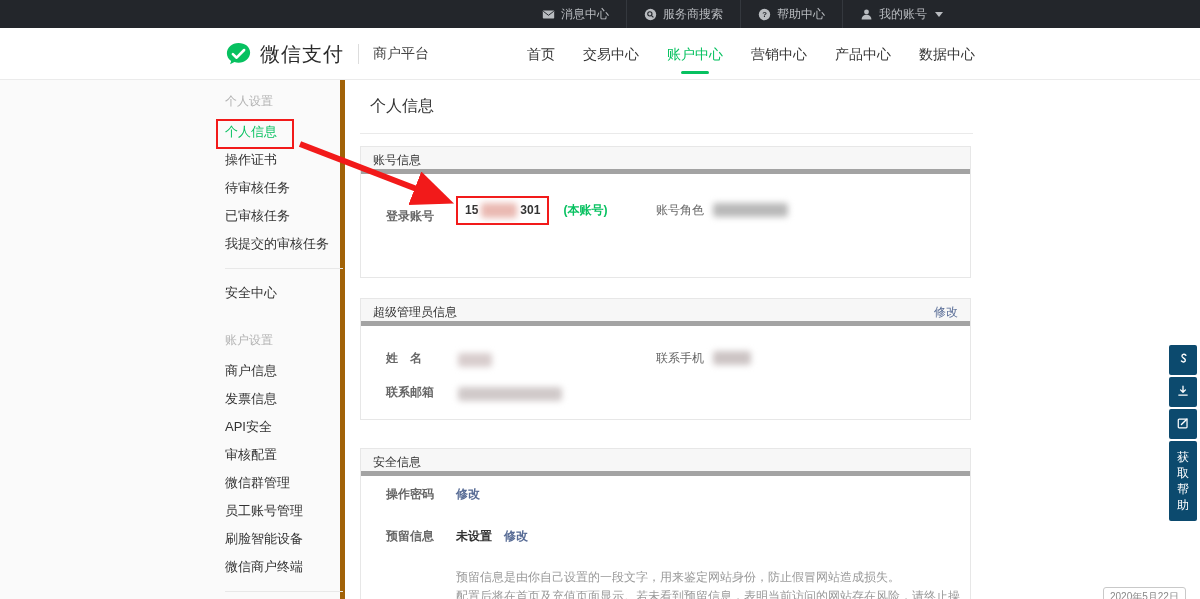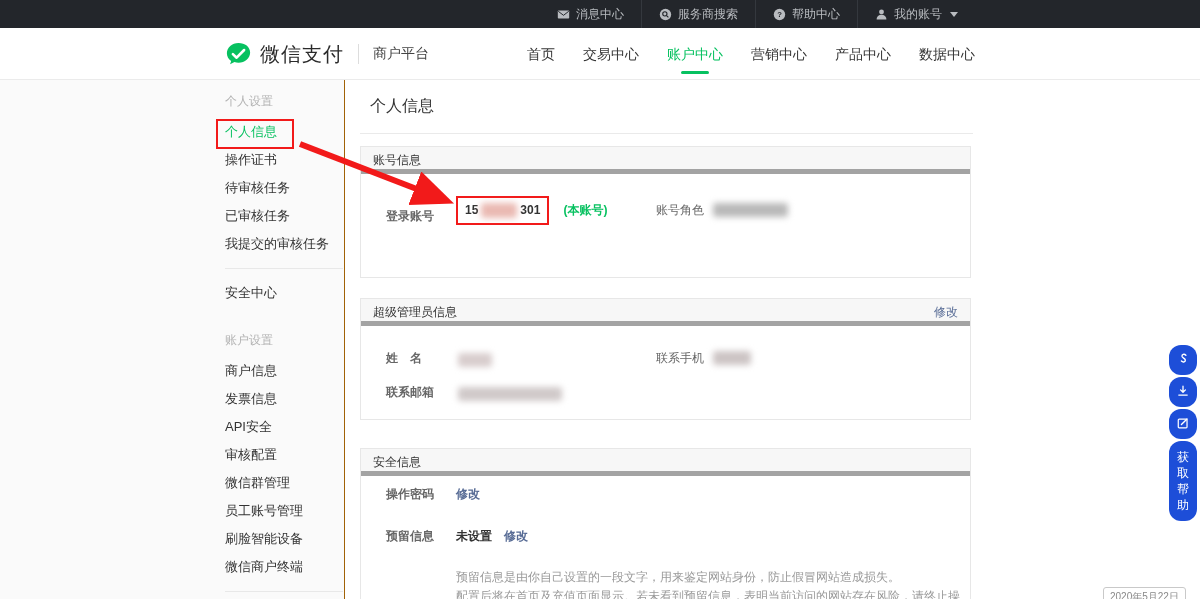--- a/index.html
+++ b/index.html
@@ -8,21 +8,21 @@
     position: relative; width: 1200px; height: 599px; overflow: hidden;
     background: #fff; font-family: "Liberation Sans", "DejaVu Sans", sans-serif;
     font-size: 12px; color: #333;
   }
 
   
   .topbar {
     position: absolute; left:0; top:0; width:1200px; height:28px;
     background:#23262b; display:flex; align-items:stretch;
   }
-  .topbar-inner { position:absolute; right:225px; top:0; height:28px; display:flex; }
+  .topbar-inner { position:absolute; right:240px; top:0; height:28px; display:flex; }
   .tb-item {
     display:flex; align-items:center; gap:6px; padding:0 17px;
     color:#b9bcc0; font-size:12px; cursor:pointer; border-left:1px solid #34383e;
   }
   .tb-item:first-child { border-left:none; }
   .tb-icon { display:flex; align-items:center; }
   .caret-down {
     width:0; height:0; border-left:4px solid transparent; border-right:4px solid transparent;
     border-top:5px solid #b9bcc0; margin-left:2px;
   }
@@ -44,21 +44,21 @@
   }
   .nav-item.active { color:#07c160; }
   .nav-item.active::after {
     content:""; position:absolute; left:50%; transform:translateX(-50%);
     bottom:6px; width:28px; height:3px; background:#07c160; border-radius:2px;
   }
 
   
   .sidebar {
     position:absolute; left:0; top:80px; width:345px; bottom:0;
-    background:#fafafa; border-right:1px solid #a16207;
+    background:#fafafa; border-right:5px solid #a16207;
   }
   .sb-menu { position:absolute; left:225px; top:0; width:118px; padding-top:14px; }
   .sb-row { position:relative; cursor:pointer; }
   .t-header { font-size:12px; color:#b3b3b3; line-height:14px; margin-bottom:10px; cursor:default; }
   .t-header.gap { margin-top:26px; }
   .t-item { height:28px; line-height:28px; font-size:13px; color:#333; }
   .t-item.active { color:#07c160; }
   .t-divider { height:1px; background:#e8e8e8; margin:10px 0; cursor:default; }
   .t-item.annotated::after {
     content:""; position:absolute; left:-9px; top:1px; width:74px; height:26px;
@@ -110,21 +110,21 @@
 
   
   .anno-arrow { position:absolute; left:292px; top:134px; pointer-events:none; z-index:20; }
 
   
   .float-bar {
     position:absolute; right:3px; top:345px; width:28px;
     display:flex; flex-direction:column; gap:2px; z-index:15;
   }
   .fb-btn {
-    background:#1d4ed8; height:30px; border-radius:12px; color:#fff;
+    background:#0c4a6e; height:30px; border-radius:2px; color:#fff;
     display:flex; align-items:center; justify-content:center; cursor:pointer;
   }
   .fb-help {
     height:80px; font-size:12px; line-height:16px; text-align:center;
     word-break:break-all; padding:8px 8px; display:block;
   }
 
   
   .date-tip {
     position:absolute; left:1103px; top:587px; background:#fff;

